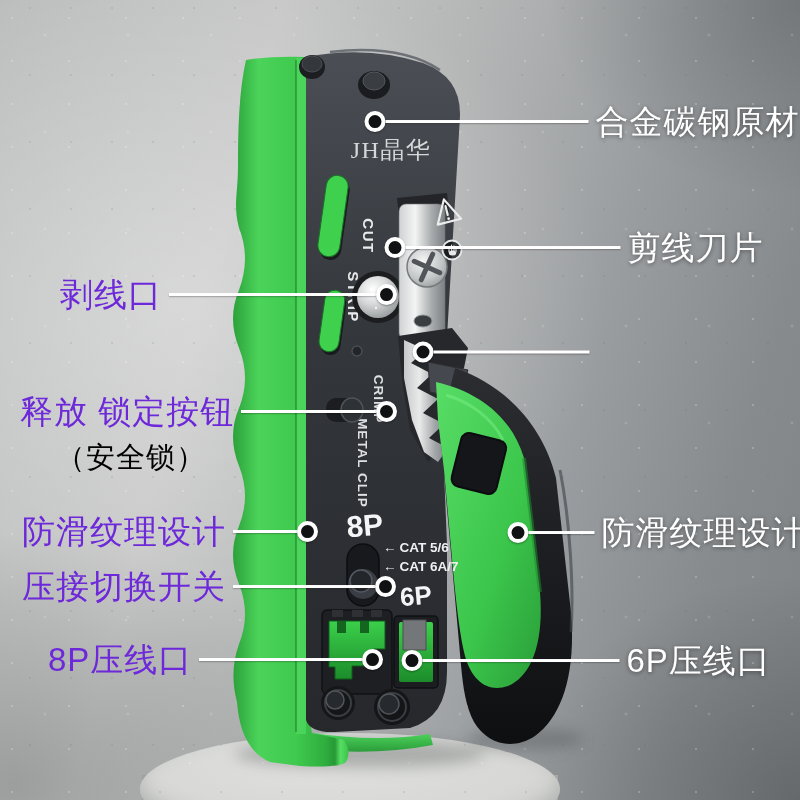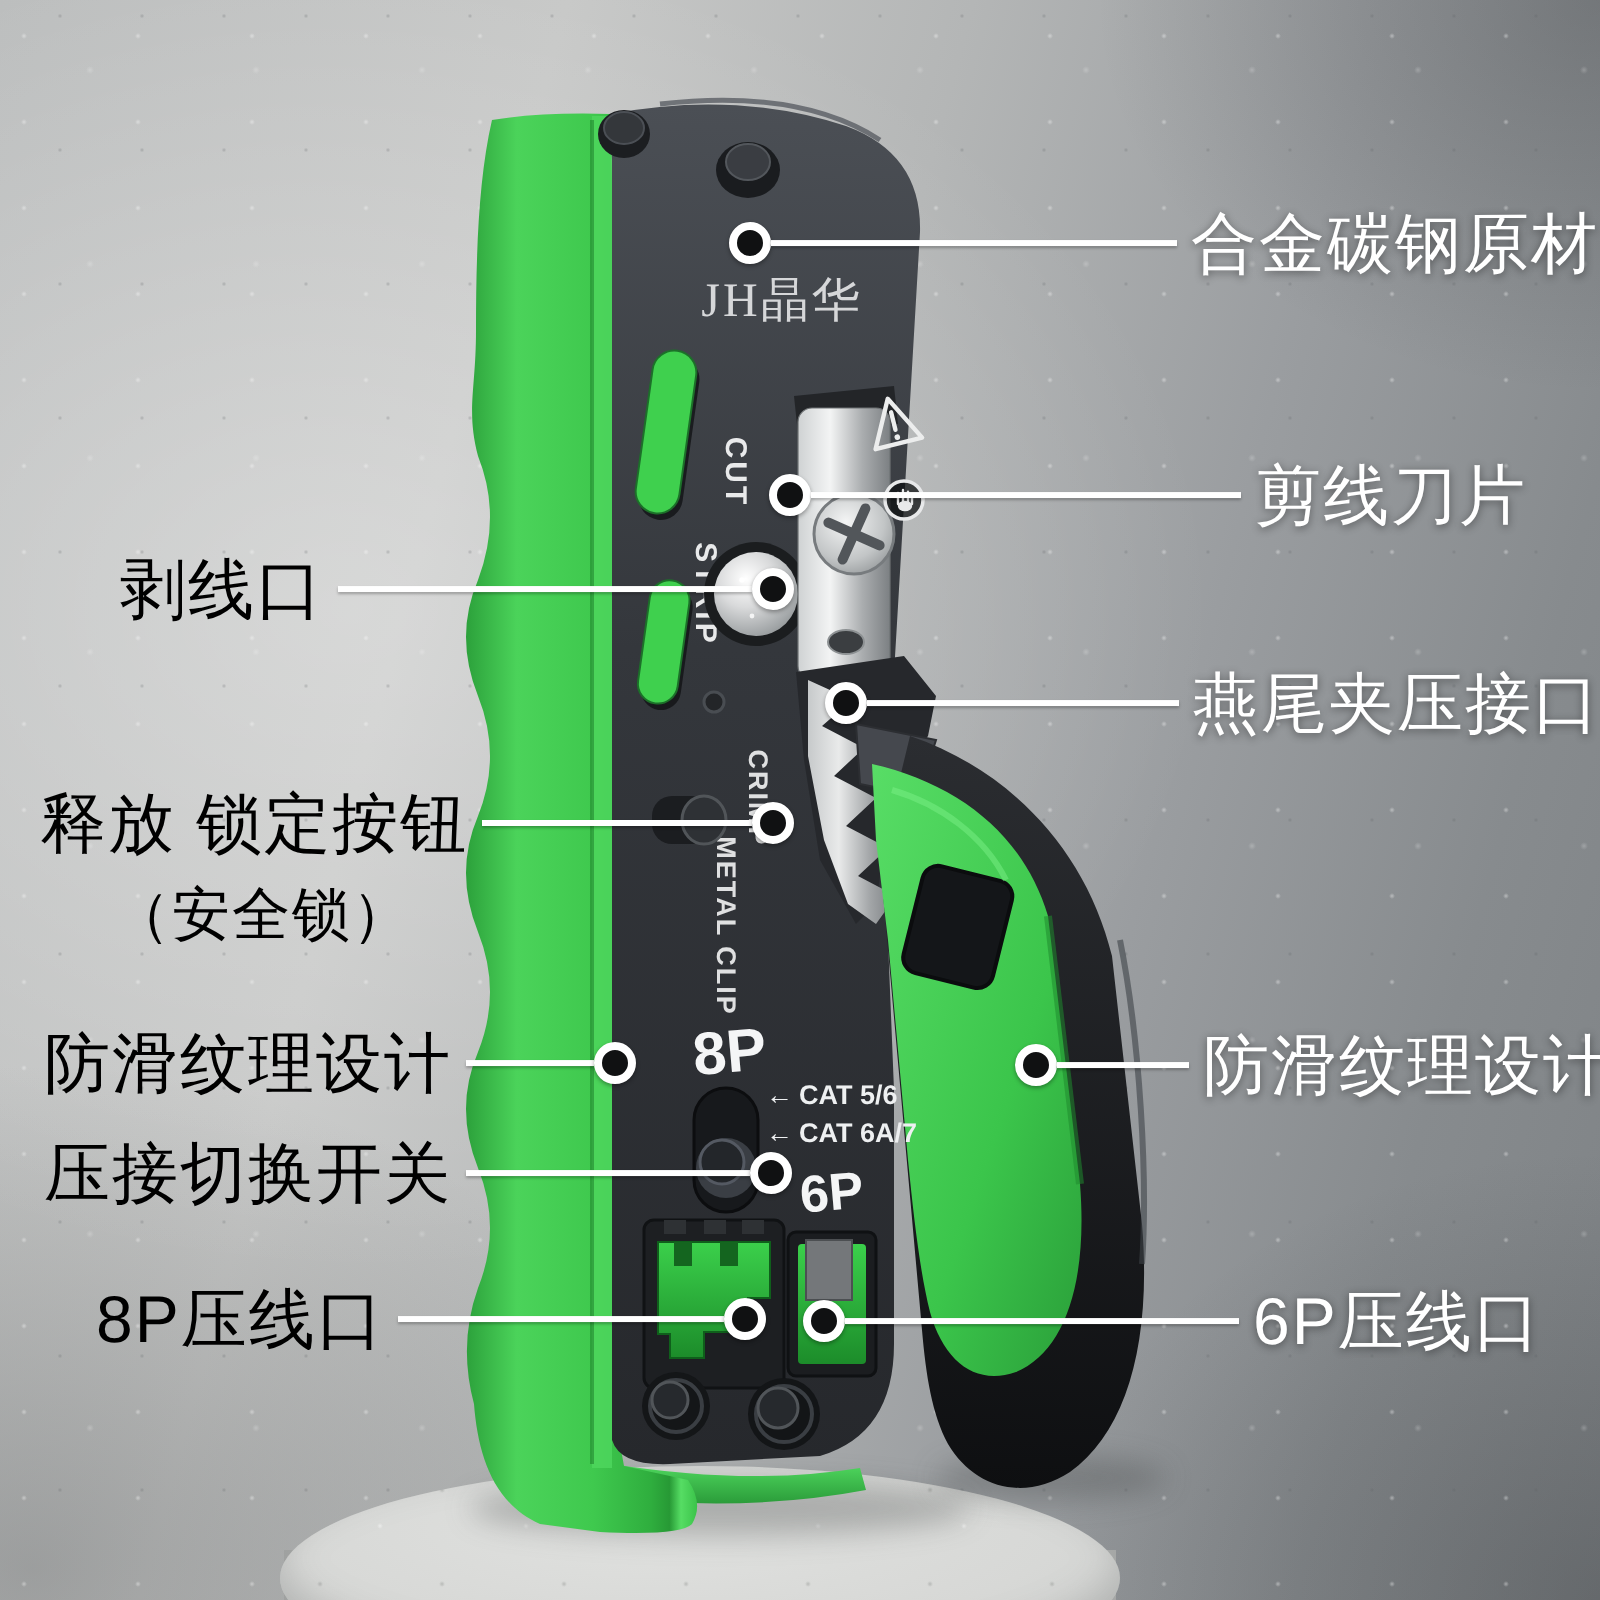--- a/index.html
+++ b/index.html
@@ -42,21 +42,21 @@
   .callout{position:absolute;display:flex;align-items:center;z-index:6;}
   .callout .dot{
     width:13px;height:13px;background:#101112;border:4px solid #fff;border-radius:50%;
     box-shadow:0 1px 2px rgba(0,0,0,.35);flex:none;
   }
   .callout .line{height:3px;background:#fff;box-shadow:0 1px 1.5px rgba(0,0,0,.28);flex:none;}
   .callout .lbl{font-size:33px;font-weight:500;white-space:nowrap;letter-spacing:1px;line-height:1.15;}
   .callout.right{transform:translate(-10.5px,-50%);}
   .callout.right .lbl{color:#ffffff;text-shadow:0 1px 4px rgba(0,0,0,.45);margin-left:7px;}
   .callout.left{transform:translateY(-50%);}
-  .callout.left .lbl{color:#000000;margin-right:7px;}
+  .callout.left .lbl{color:#6d28d9;margin-right:7px;}
   .callout.two{flex-direction:column;align-items:flex-start;transform:translateY(-17px);}
   .callout.two .row{display:flex;align-items:center;}
   .callout.two .sub{font-size:29px;font-weight:500;color:#000000;margin-top:7px;margin-left:36px;letter-spacing:1px;}
 </style>
 </head>
 <body>
 
 <div class="stage">
   <div class="wall"></div>
   <div class="pedestal-side"></div>
@@ -265,21 +265,20 @@
 
   <div class="callout left" style="left:60px;top:295px;">
     <span class="lbl">剥线口</span>
     <span class="line" style="width:207px"></span>
     <span class="dot"></span>
   </div>
 
   <div class="callout right" style="left:423px;top:352px;">
     <span class="dot"></span>
     <span class="line" style="width:156px"></span>
-    <span class="lbl">燕尾夹压接口</span>
   </div>
 
   <div class="callout left two" style="left:20px;top:410px;">
     <div class="row">
       <span class="lbl">释放 锁定按钮</span>
       <span class="line" style="width:135px"></span>
       <span class="dot"></span>
     </div>
     <div class="sub">（安全锁）</div>
   </div>

